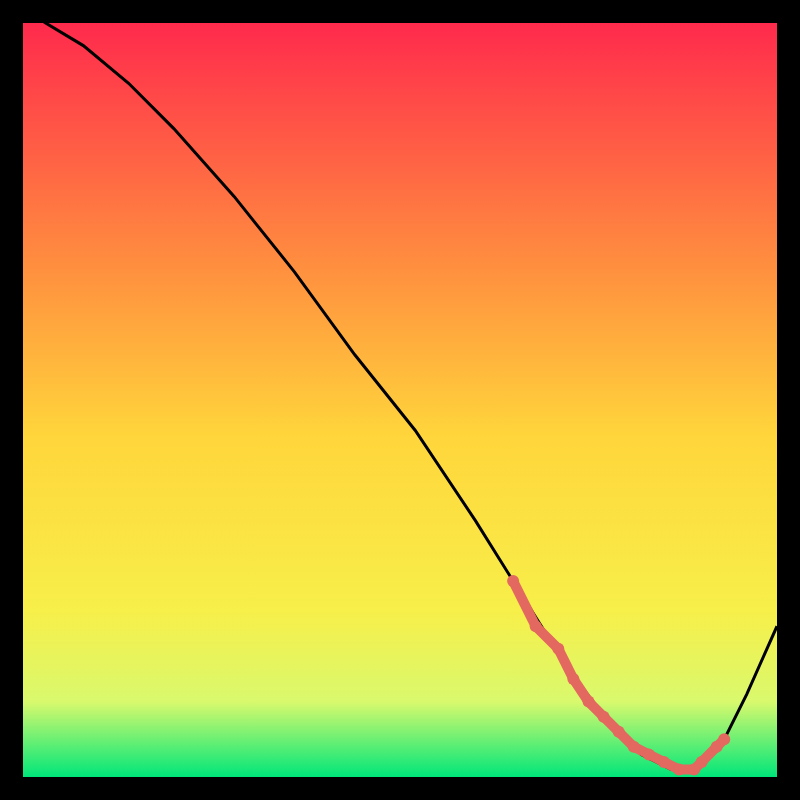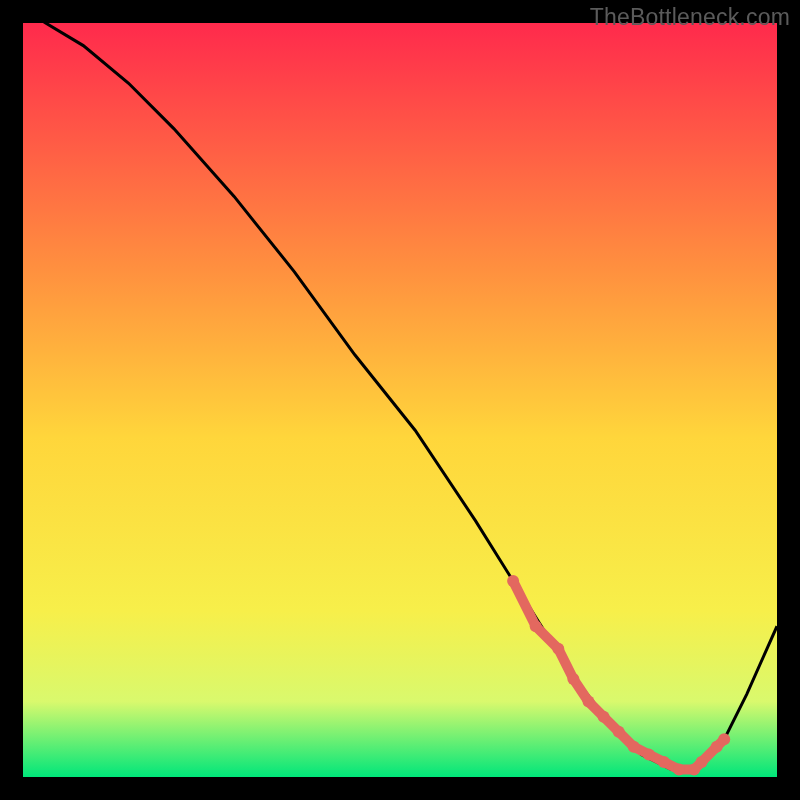--- a/index.html
+++ b/index.html
@@ -41,21 +41,20 @@
     left: 0;
     top: 0;
     width: 754px;
     height: 754px;
   }
 </style>
 </head>
 <body>
 
 <div class="stage">
-  <div class="watermark">TheBottleneck.com</div>
 
   <div class="plot">
     <svg viewBox="0 0 754 754" preserveAspectRatio="none">
       <defs>
         <linearGradient id="bg-grad" x1="0" y1="0" x2="0" y2="1">
           <stop offset="0%" stop-color="#ff2a4c"></stop>
           <stop offset="32%" stop-color="#ff8e3f"></stop>
           <stop offset="55%" stop-color="#ffd63b"></stop>
           <stop offset="78%" stop-color="#f7ef4a"></stop>
           <stop offset="90%" stop-color="#d9f96d"></stop>

